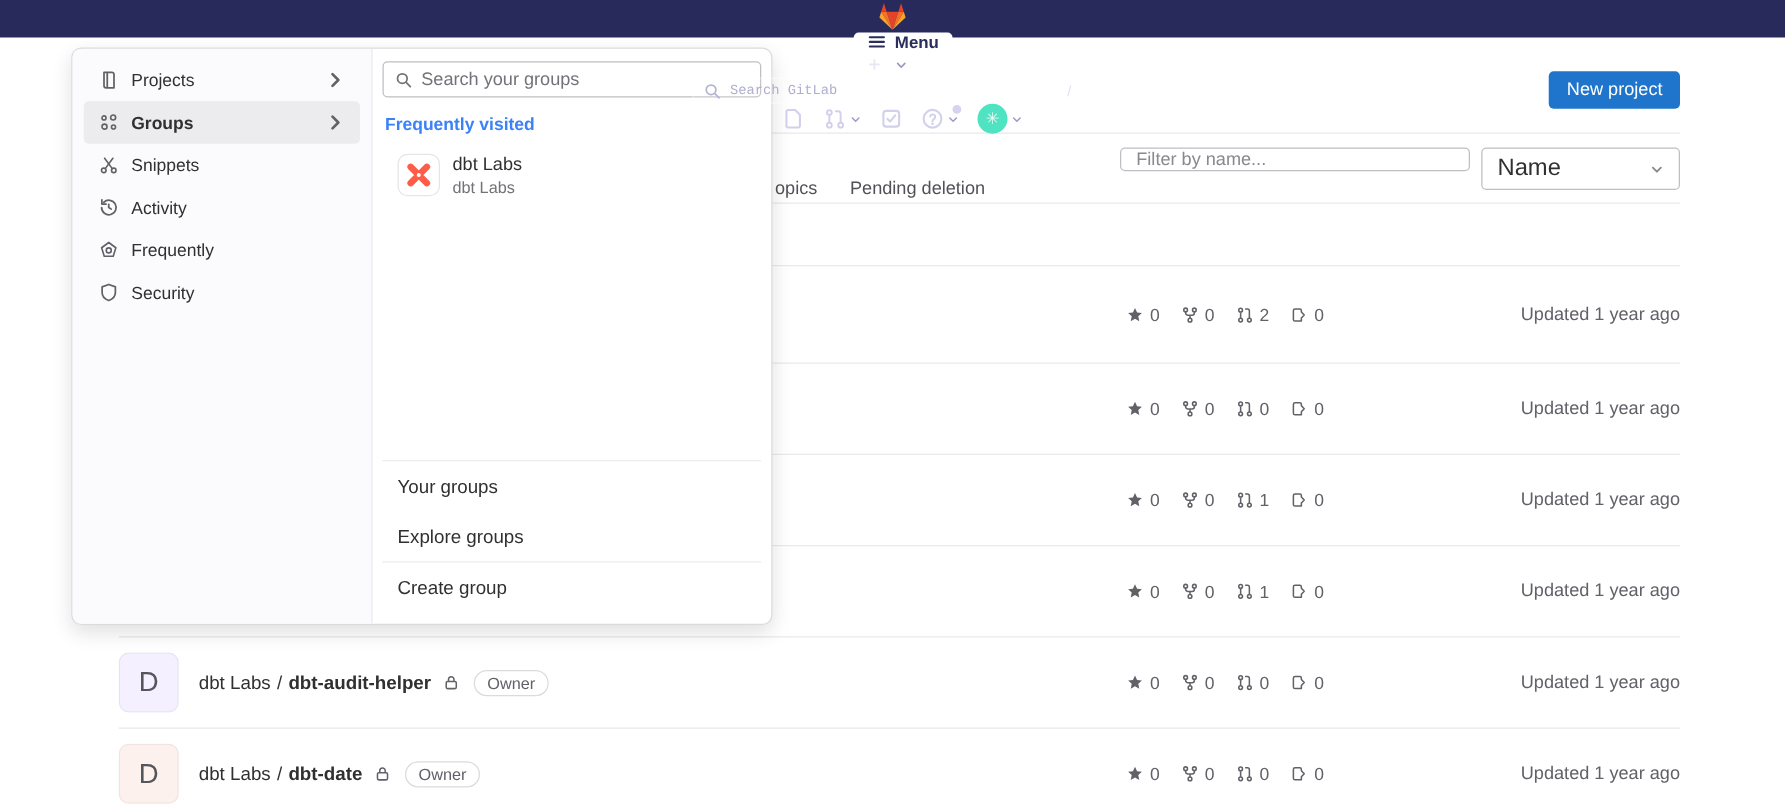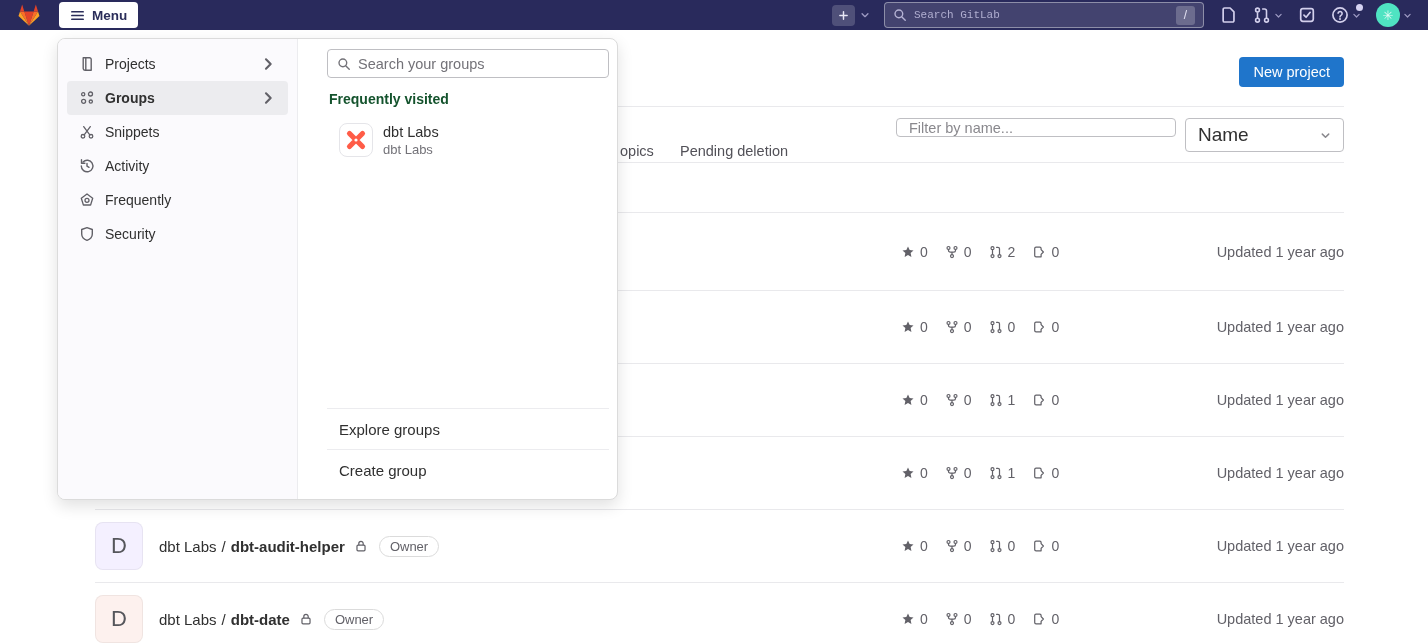--- a/index.html
+++ b/index.html
@@ -1,21 +1,21 @@
 <!DOCTYPE html>
 <html><head>
 <meta charset="utf-8">
 <style>
   * { margin:0; padding:0; box-sizing:border-box; }
   html,body { width:1428px; height:644px; overflow:hidden; background:#fff;
     font-family:"Liberation Sans","DejaVu Sans",sans-serif; color:#303030; }
 
   
   .nav { position:absolute; top:0; left:0; width:1428px; height:30px;
-    display:flex; align-items:center; padding:0 16px; z-index:50; }
+    display:flex; align-items:center; padding:0 16px; z-index:50;flex-direction:column; }
   .nav-logo { width:26px; height:26px; flex:0 0 auto; }
   .menu-btn { margin-left:17px; height:26px; background:#fff; border-radius:4px;
     display:flex; align-items:center; gap:7px; padding:0 11px; color:#2b2e5a;
     font-size:13.5px; font-weight:700; cursor:pointer; }
   .menu-btn svg { width:15px; height:15px; }
   .nav-spacer { flex:1; }
   .plus-group { display:flex; align-items:center; gap:5px; margin-right:14px; }
   .plus-box { width:23px; height:21px; border-radius:4px; background:rgba(255,255,255,.18);
     display:flex; align-items:center; justify-content:center; color:#e8e7f5; }
   .chev { color:#9d9ac2; display:flex; }
@@ -68,33 +68,33 @@
   .badge { margin-left:11px; border:1px solid #dbdbdb; border-radius:999px; padding:2px 10px;
     font-size:13px; color:#626168; background:#fff; }
   .row-stats { width:172px; display:flex; align-items:center; gap:17px; color:#626168; font-size:14px; }
   .stat { display:flex; align-items:center; gap:5px; cursor:pointer; }
   .stat svg { width:14px; height:14px; }
   .row-updated { flex:1; text-align:right; color:#626168; font-size:14.5px; }
 
   
   .dropdown { position:absolute; top:38px; left:57px; width:561px; height:462px; z-index:40;
     background:#fff; border:1px solid #dbdbdb; border-radius:8px;
-    box-shadow:0 6px 16px rgba(0,0,0,.12); display:flex; overflow:hidden;gap:21px; }
+    box-shadow:0 6px 16px rgba(0,0,0,.12); display:flex; overflow:hidden; }
   .dd-left { width:240px; background:#fbfafd; border-right:1px solid #ececef; padding:8px 0; }
   .dd-item { height:34px; margin:0 9px; padding:0 12px; border-radius:4px; display:flex;
     align-items:center; gap:10px; font-size:14px; color:#303030; cursor:pointer; }
   .dd-item svg { width:16px; height:16px; color:#626168; flex:0 0 auto; }
   .dd-item.active { background:#ececef; font-weight:700; }
   .dd-item .chev { margin-left:auto; color:#626168; }
   .dd-right { flex:1; padding:10px 8px 9px; display:flex; flex-direction:column; }
   .dd-search { height:29px; border:1px solid #bfbfc3; border-radius:4px; display:flex;
     align-items:center; gap:7px; padding:0 9px; color:#737278; }
   .dd-search input { flex:1; border:0; outline:none; font-size:14.5px; font-family:inherit; color:#303030; }
   .dd-search input::placeholder { color:#737278; }
-  .dd-heading { margin:13px 2px 0; font-size:14px; font-weight:700; color:#14532d; }
+  .dd-heading { margin:13px 2px 0; font-size:14px; font-weight:700; color:#3b82f6; }
   .dd-freq { margin:13px 2px 0; padding:3px 10px; display:flex; align-items:center; gap:10px;
     border-radius:4px; cursor:pointer; }
   .dbt-logo { width:34px; height:34px; border:1px solid #e5e5e9; border-radius:8px;
     display:flex; align-items:center; justify-content:center; background:#fff; }
   .dd-freq-title { font-size:14.5px; color:#303030; }
   .dd-freq-sub { font-size:13px; color:#737278; margin-top:2px; }
   .dd-fill { flex:1; }
   .dd-divider { height:1px; background:#ececef; }
   .dd-link { height:34px; display:flex; align-items:center; padding:0 12px; font-size:15px;
     color:#303030; border-radius:4px; cursor:pointer; margin:3px 0; }
@@ -587,17 +587,18 @@
             <use href="#i-dbt"></use>
           </svg>
         </span>
       <span>
         <div class="dd-freq-title">dbt Labs</div>
         <div class="dd-freq-sub">dbt Labs</div>
       </span>
     </div>
     <div class="dd-fill"></div>
     <div class="dd-divider"></div>
+    <div class="dd-link">Your groups</div>
     <div class="dd-link">Explore groups</div>
     <div class="dd-divider"></div>
     <div class="dd-link">Create group</div>
   </div>
 </div>
 
 </body></html>

